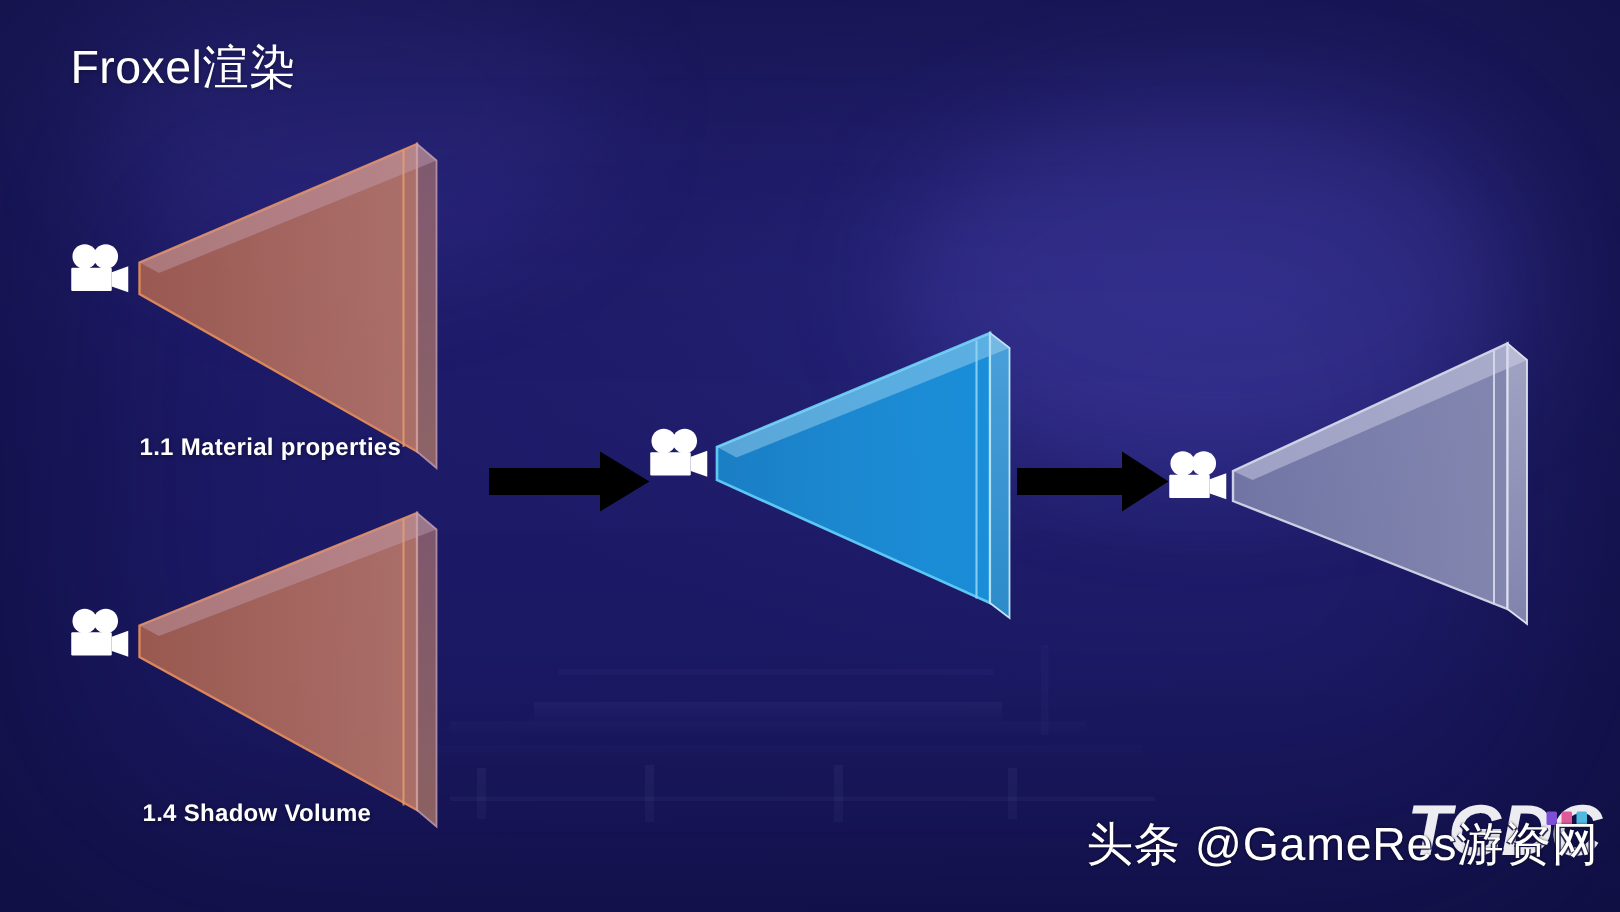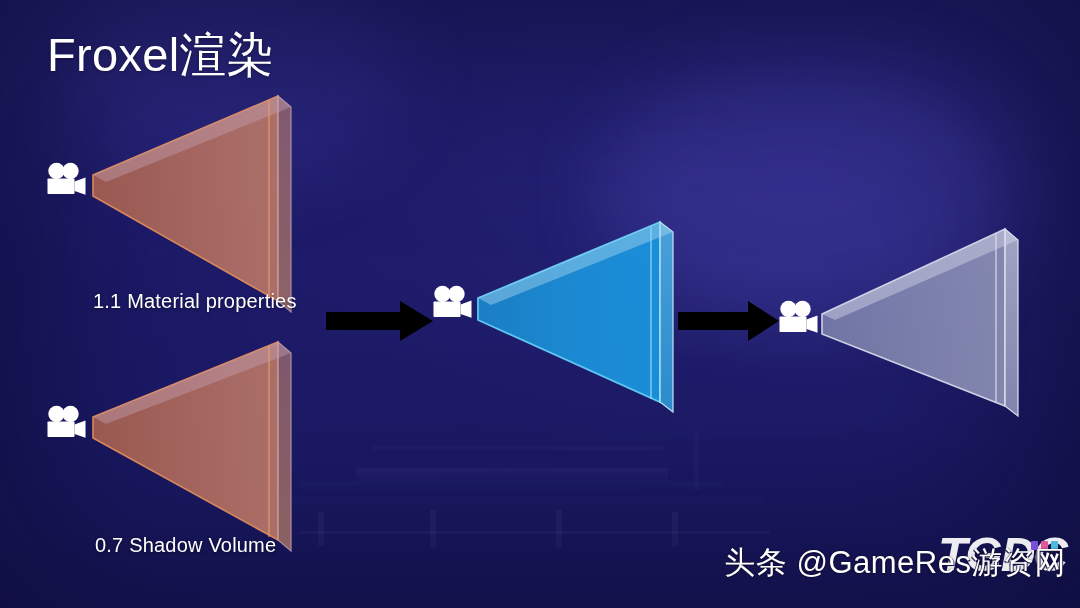--- a/index.html
+++ b/index.html
@@ -38,21 +38,21 @@
     position: absolute; inset: 0;
     box-shadow: inset 0 0 170px 50px rgba(8,7,40,0.55);
   }
 
   
   .slide-title {
     position: absolute;
     left: 47px;
     top: 24px;
     color: #ffffff;
-    font-size: 47px;
+    font-size: 31px;
     font-weight: 400;
     letter-spacing: 0.3px;
     text-shadow: 0 1px 3px rgba(0,0,0,0.35);
     white-space: nowrap;
   }
 
   
   .stage-group { position: absolute; }
   .frustum-svg { position: absolute; left: 0; top: 0; overflow: visible; }
 
@@ -65,22 +65,22 @@
   .camera svg { display: block; width: 100%; height: 100%; }
 
   
   .arrow { position: absolute; }
   .arrow svg { display: block; }
 
   
   .caption {
     position: absolute;
     color: #ffffff;
-    font-size: 20px;
-    font-weight: normal;
+    font-size: 16px;
+    font-weight: bold;
     letter-spacing: 0.2px;
     white-space: nowrap;
     text-shadow: 0 1px 3px rgba(0,0,0,0.45);
   }
 
   
   .tgdc-logo {
     position: absolute;
     right: 14px;
     bottom: 26px;
@@ -204,21 +204,21 @@
 
     <div class="camera" style="left:44px; top:155px;">
       <svg viewBox="0 0 46 34">
         <circle cx="12.5" cy="9" r="8.2" fill="#ffffff"></circle>
         <circle cx="26.5" cy="9" r="8.2" fill="#ffffff"></circle>
         <rect x="3.5" y="16.5" width="27" height="15.5" rx="0.8" fill="#ffffff"></rect>
         <polygon points="30.5,19.5 41.5,15.5 41.5,32.8 30.5,29" fill="#ffffff"></polygon>
       </svg>
     </div>
 
-    <div class="caption" style="left:95px; top:284px;">0.7 Shadow Volume</div>
+    <div class="caption" style="left:95px; top:284px;">1.4 Shadow Volume</div>
   </div>
 
   <div class="arrow" style="left:326px; top:300px;">
     <svg width="108" height="42" viewBox="0 0 108 42">
       <polygon points="0,12 74,12 74,1 107,21 74,41 74,30 0,30" fill="#000000"></polygon>
     </svg>
   </div>
 
   <div class="stage-group" style="left:420px; top:200px; width:320px; height:260px;">
 

